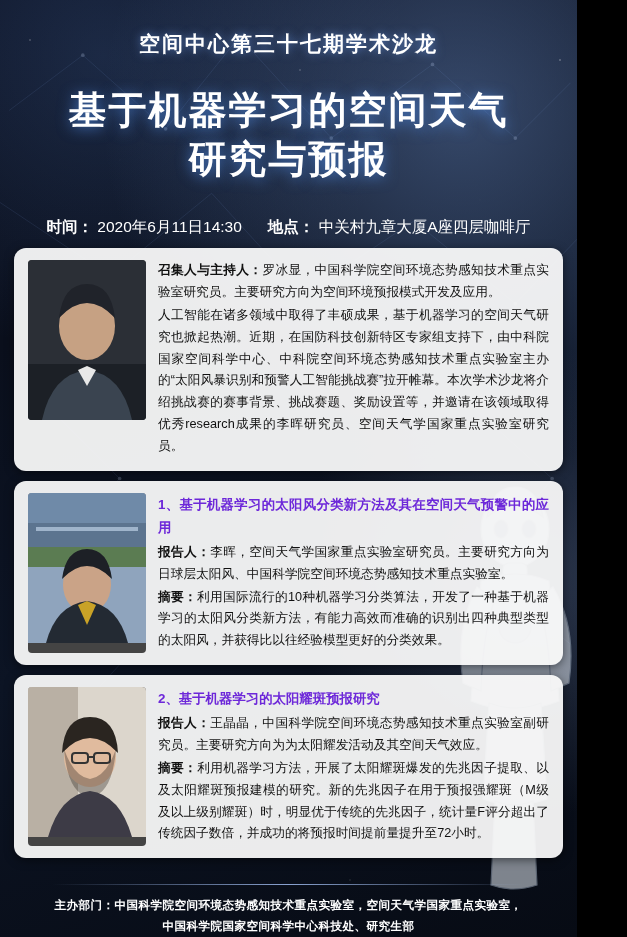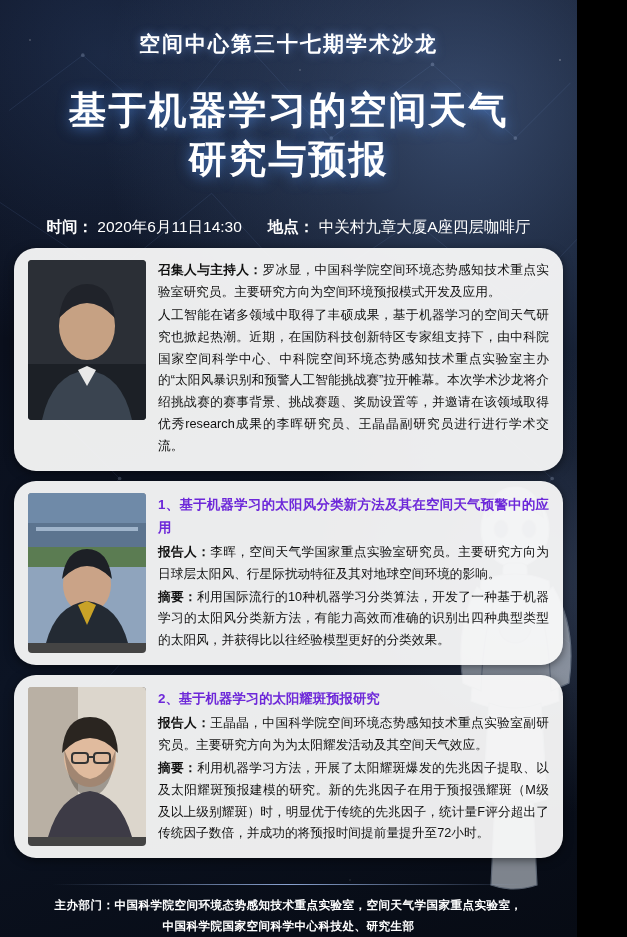--- a/index.html
+++ b/index.html
@@ -93,21 +93,21 @@
   }
   .meta-bar .value {
     font-weight: normal;
   }
   .meta-group { white-space: nowrap; }
   
   .card {
     position: relative;
     margin: 10px 14px;
     background: rgba(250,250,250,0.94);
-    border-radius: 22px;
+    border-radius: 12px;
     padding: 12px 14px;
     display: flex;
     gap: 12px;
     box-shadow: 0 2px 10px rgba(0,0,0,.5);
   }
   .card.host { align-items: flex-start; }
   .photo {
     flex: 0 0 auto;
     width: 118px;
     border-radius: 4px;
@@ -226,41 +226,41 @@
         <rect width="118" height="160" fill="#2b2f36"></rect>
         <rect y="104" width="118" height="56" fill="#1c2026"></rect>
         <ellipse cx="59" cy="66" rx="28" ry="34" fill="#c6a183"></ellipse>
         <path d="M31,58 q28,-30 56,0 q-4,-34 -28,-34 q-24,0 -28,34z" fill="#20232a"></path>
         <path d="M14,160 q10,-46 45,-50 q35,4 45,50z" fill="#3a4450"></path>
         <path d="M50,110 l9,16 l9,-16 l-9,-4z" fill="#e8e8e8"></path>
       </svg>
     </div>
     <div class="body">
       <p><span class="tag">召集人与主持人：</span><span>罗冰显，中国科学院空间环境态势感知技术重点实验室研究员。主要研究方向为空间环境预报模式开发及应用。</span></p>
-      <p>人工智能在诸多领域中取得了丰硕成果，基于机器学习的空间天气研究也掀起热潮。近期，在国防科技创新特区专家组支持下，由中科院国家空间科学中心、中科院空间环境态势感知技术重点实验室主办的“太阳风暴识别和预警人工智能挑战赛”拉开帷幕。本次学术沙龙将介绍挑战赛的赛事背景、挑战赛题、奖励设置等，并邀请在该领域取得优秀research成果的李晖研究员、王晶晶副研究员进行进行学术交流。</p>
+      <p>人工智能在诸多领域中取得了丰硕成果，基于机器学习的空间天气研究也掀起热潮。近期，在国防科技创新特区专家组支持下，由中科院国家空间科学中心、中科院空间环境态势感知技术重点实验室主办的“太阳风暴识别和预警人工智能挑战赛”拉开帷幕。本次学术沙龙将介绍挑战赛的赛事背景、挑战赛题、奖励设置等，并邀请在该领域取得优秀research成果的李晖研究员、空间天气学国家重点实验室研究员。</p>
     </div>
   </div>
 
   <div class="card">
     <div class="photo">
       <svg viewBox="0 0 118 150">
         <rect width="118" height="150" fill="#8fa4bd"></rect>
         <rect y="0" width="118" height="54" fill="#6f8aa8"></rect>
         <rect x="0" y="30" width="118" height="26" fill="#5c748f"></rect>
         <rect x="8" y="34" width="102" height="4" fill="#9fb4cb"></rect>
         <rect y="54" width="118" height="20" fill="#5b7c52"></rect>
         <ellipse cx="59" cy="92" rx="24" ry="28" fill="#caa387"></ellipse>
         <path d="M34,86 q25,-26 50,0 q-4,-30 -25,-30 q-21,0 -25,30z" fill="#1d2026"></path>
         <path d="M18,150 q10,-38 41,-42 q31,4 41,42z" fill="#232a33"></path>
         <path d="M50,112 l9,20 l9,-20 l-9,-4z" fill="#c9a227"></path>
       </svg>
     </div>
     <div class="body">
       <div class="talk-title">1、基于机器学习的太阳风分类新方法及其在空间天气预警中的应用</div>
-      <p><span class="tag">报告人：</span><span>李晖，空间天气学国家重点实验室研究员。主要研究方向为日球层太阳风、行星际扰动特征及其对地球空间环境的影响。</span></p>
+      <p><span class="tag">报告人：</span><span>李晖，空间天气学国家重点实验室研究员。主要研究方向为日球层太阳风、中国科学院空间环境态势感知技术重点实验室。</span></p>
       <p><span class="tag">摘要：</span><span>利用国际流行的10种机器学习分类算法，开发了一种基于机器学习的太阳风分类新方法，有能力高效而准确的识别出四种典型类型的太阳风，并获得比以往经验模型更好的分类效果。</span></p>
     </div>
   </div>
 
   <div class="card">
     <div class="photo">
       <svg viewBox="0 0 118 150">
         <rect width="118" height="150" fill="#dcd6cc"></rect>
         <rect x="0" y="0" width="50" height="150" fill="#b9b0a4"></rect>
         <ellipse cx="62" cy="70" rx="26" ry="30" fill="#e0bb9e"></ellipse>

